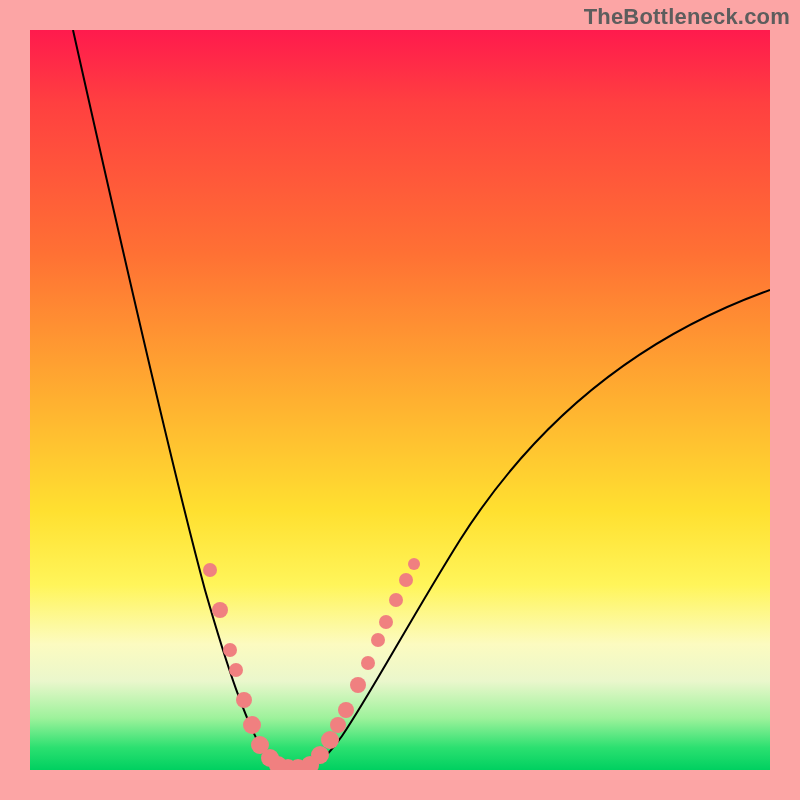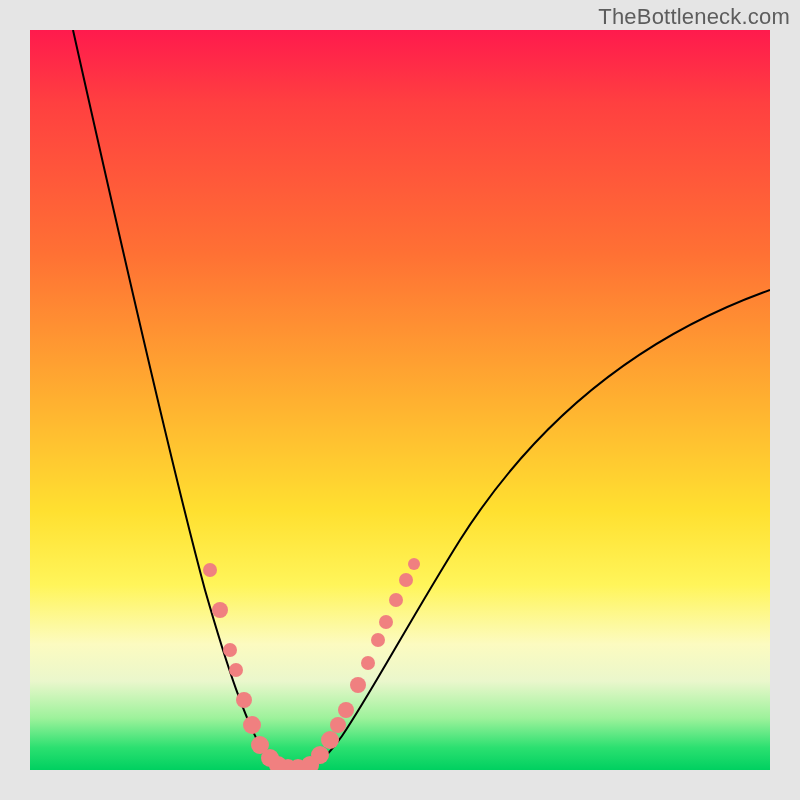--- a/index.html
+++ b/index.html
@@ -9,21 +9,22 @@
     height: 800px;
     background: #000;
     overflow: hidden;
   }
   .frame {
     position: absolute;
     left: 0;
     top: 0;
     width: 800px;
     height: 800px;
-    background: #e5e5e5;
+    background: #fca5a5;
+    font-weight: bold;
   }
   .plot {
     position: absolute;
     left: 30px;
     top: 30px;
     width: 740px;
     height: 740px;
     
     background: linear-gradient(
       to bottom,

